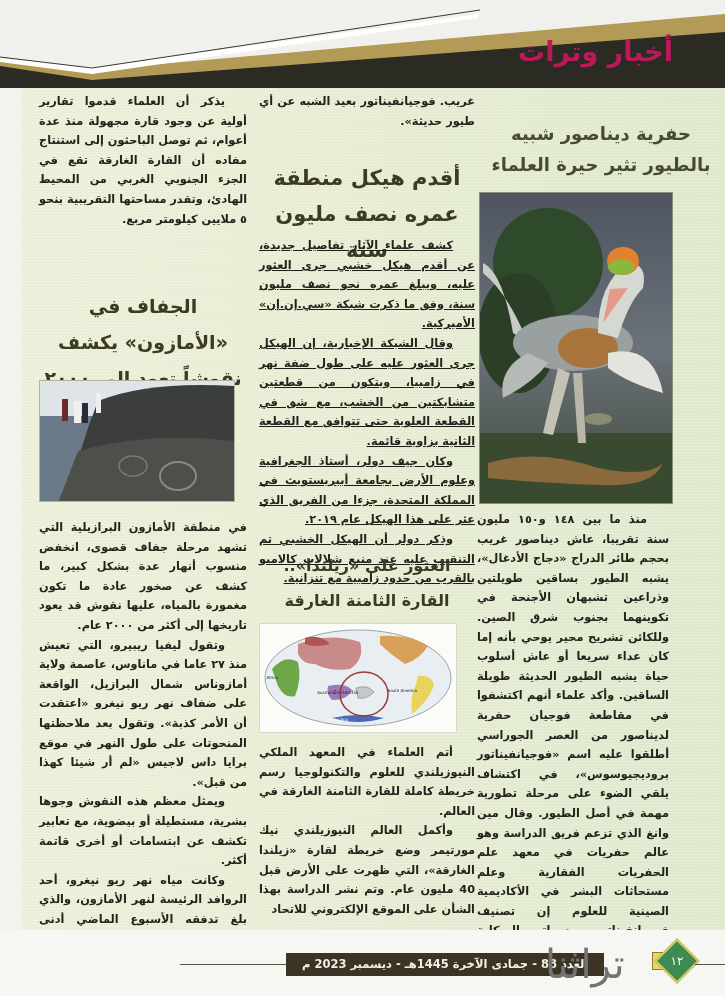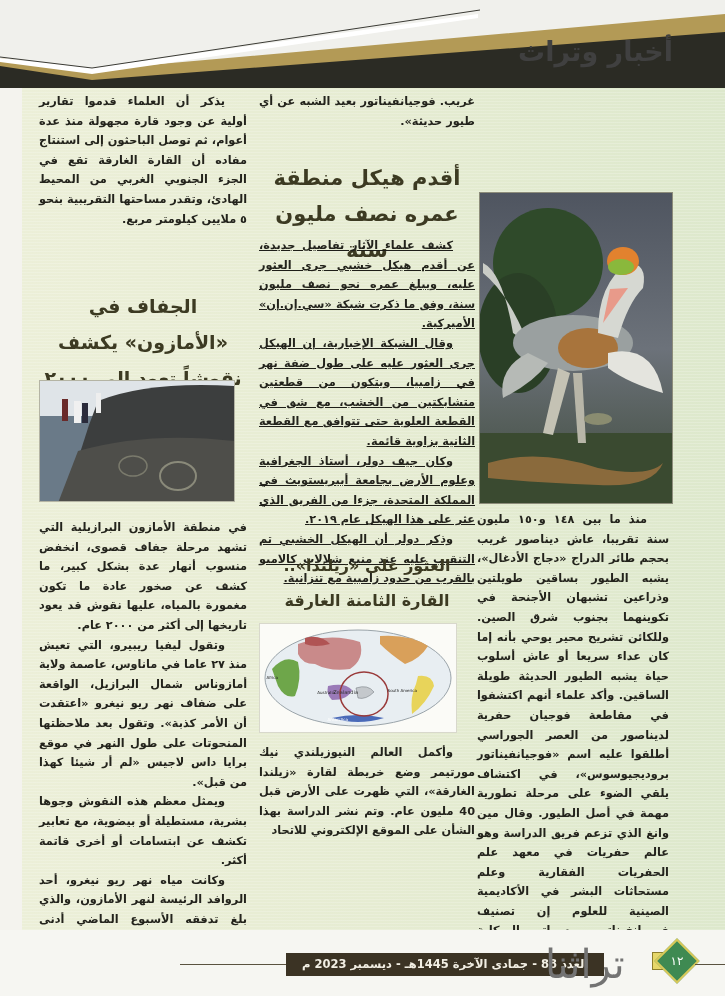--- a/index.html
+++ b/index.html
@@ -5,21 +5,21 @@
   * { box-sizing: border-box; margin: 0; padding: 0; }
   html, body { width: 725px; height: 996px; overflow: hidden; background: #f4f3ee; }
   body { position: relative; font-family: "DejaVu Sans", sans-serif; color: #1e1e18; }
 
   
   .header { position: absolute; left: 0; top: 0; width: 725px; height: 88px; background: #f2f2ee; overflow: hidden; }
   .header svg { position: absolute; left: 0; top: 0; }
   .section-title {
     position: absolute; right: 52px; top: 36px;
     font-family: "DejaVu Sans", sans-serif; font-weight: bold; font-size: 27px;
-    color: #404040; letter-spacing: 0; direction: rtl;
+    color: #be185d; letter-spacing: 0; direction: rtl;
   }
 
   
   .page {
     position: absolute; left: 22px; top: 88px; width: 703px; height: 842px;
     background:
       repeating-linear-gradient(0deg, rgba(255,255,255,0.18) 0 1px, rgba(0,0,0,0) 1px 3px),
       linear-gradient(90deg, #ecefd8 0%, #e6ecd2 50%, #dde8cc 100%);
   }
 
@@ -94,20 +94,21 @@
     <polygon points="0,58 92,68 478,14 478,18 92,74 0,62" fill="#ffffff"></polygon>
 
     <polyline points="0,57 92,68 480,10" fill="none" stroke="#3a3a34" stroke-width="1"></polyline>
   </svg>
   <div class="section-title">أخبار وتراث</div>
 </div>
 
 <div class="page">
 
   <div class="col col-right" style="height:842px;">
+    <div class="headline r-headline">حفرية ديناصور شبيه بالطيور تثير حيرة العلماء</div>
 
     <div class="dino-img">
       <svg width="194" height="312" viewBox="0 0 194 312">
         <defs>
           <linearGradient id="sky" x1="0" y1="0" x2="0" y2="1">
             <stop offset="0" stop-color="#4f5560"></stop>
             <stop offset="0.5" stop-color="#6c727a"></stop>
             <stop offset="1" stop-color="#3e4a3a"></stop>
           </linearGradient>
         </defs>
@@ -178,20 +179,21 @@
         <ellipse cx="104" cy="70" rx="24" ry="22" fill="none" stroke="#9a3a3a" stroke-width="1.5"></ellipse>
         <text x="98" y="70" font-size="5" fill="#333" font-family="DejaVu Sans, sans-serif">Zealandia</text>
         <text x="18" y="55" font-size="4" fill="#222" font-family="DejaVu Sans, sans-serif">Africa</text>
         <text x="75" y="70" font-size="4" fill="#222" font-family="DejaVu Sans, sans-serif">Australia</text>
         <text x="157" y="68" font-size="4" fill="#222" font-family="DejaVu Sans, sans-serif">South America</text>
         <text x="88" y="97" font-size="4" fill="#fff" font-family="DejaVu Sans, sans-serif">Antarctica</text>
       </svg>
     </div>
 
     <div class="m-text2">
+      <p class="para indent">أتم العلماء في المعهد الملكي النيوزيلندي للعلوم والتكنولوجيا رسم خريطة كاملة للقارة الثامنة الغارقة في العالم.</p>
       <p class="para indent">وأكمل العالم النيوزيلندي نيك مورتيمر وضع خريطة لقارة «زيلندا الغارقة»، التي ظهرت على الأرض قبل 40 مليون عام. وتم نشر الدراسة بهذا الشأن على الموقع الإلكتروني للاتحاد</p>
     </div>
   </div>
 
   <div class="col col-left" style="height:842px;">
     <div class="l-text1">
       <p class="para indent">يذكر أن العلماء قدموا تقارير أولية عن وجود قارة مجهولة منذ عدة أعوام، ثم توصل الباحثون إلى استنتاج مفاده أن القارة الغارقة تقع في الجزء الجنوبي الغربي من المحيط الهادئ، وتقدر مساحتها التقريبية بنحو ٥ ملايين كيلومتر مربع.</p>
     </div>
 
     <div class="headline l-h">الجفاف في «الأمازون» يكشف نقوشاً تعود إلى ٢٠٠٠ عام</div>

